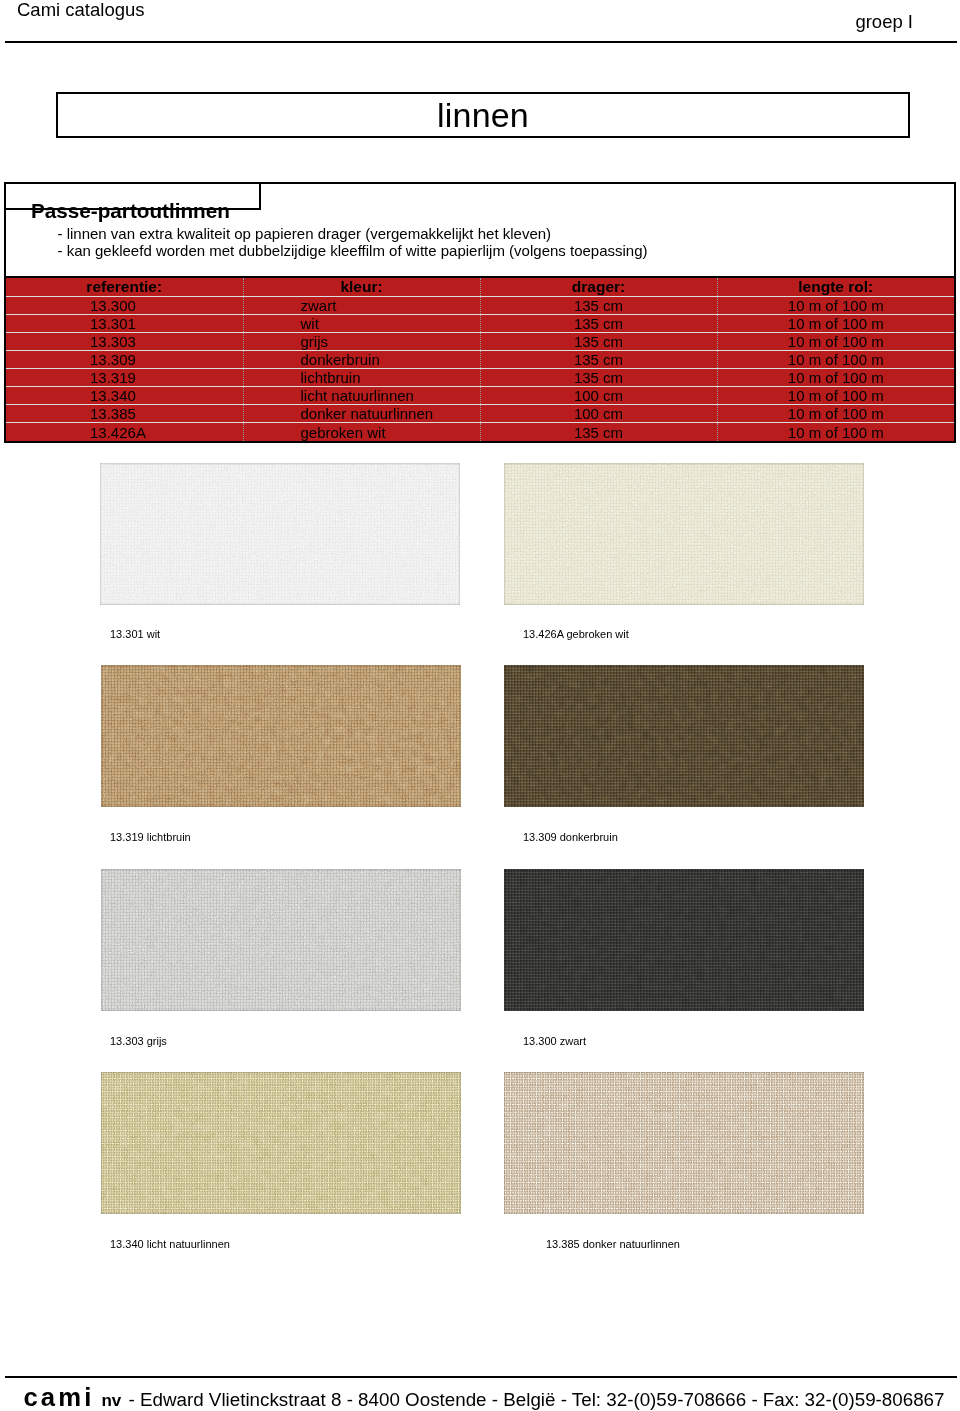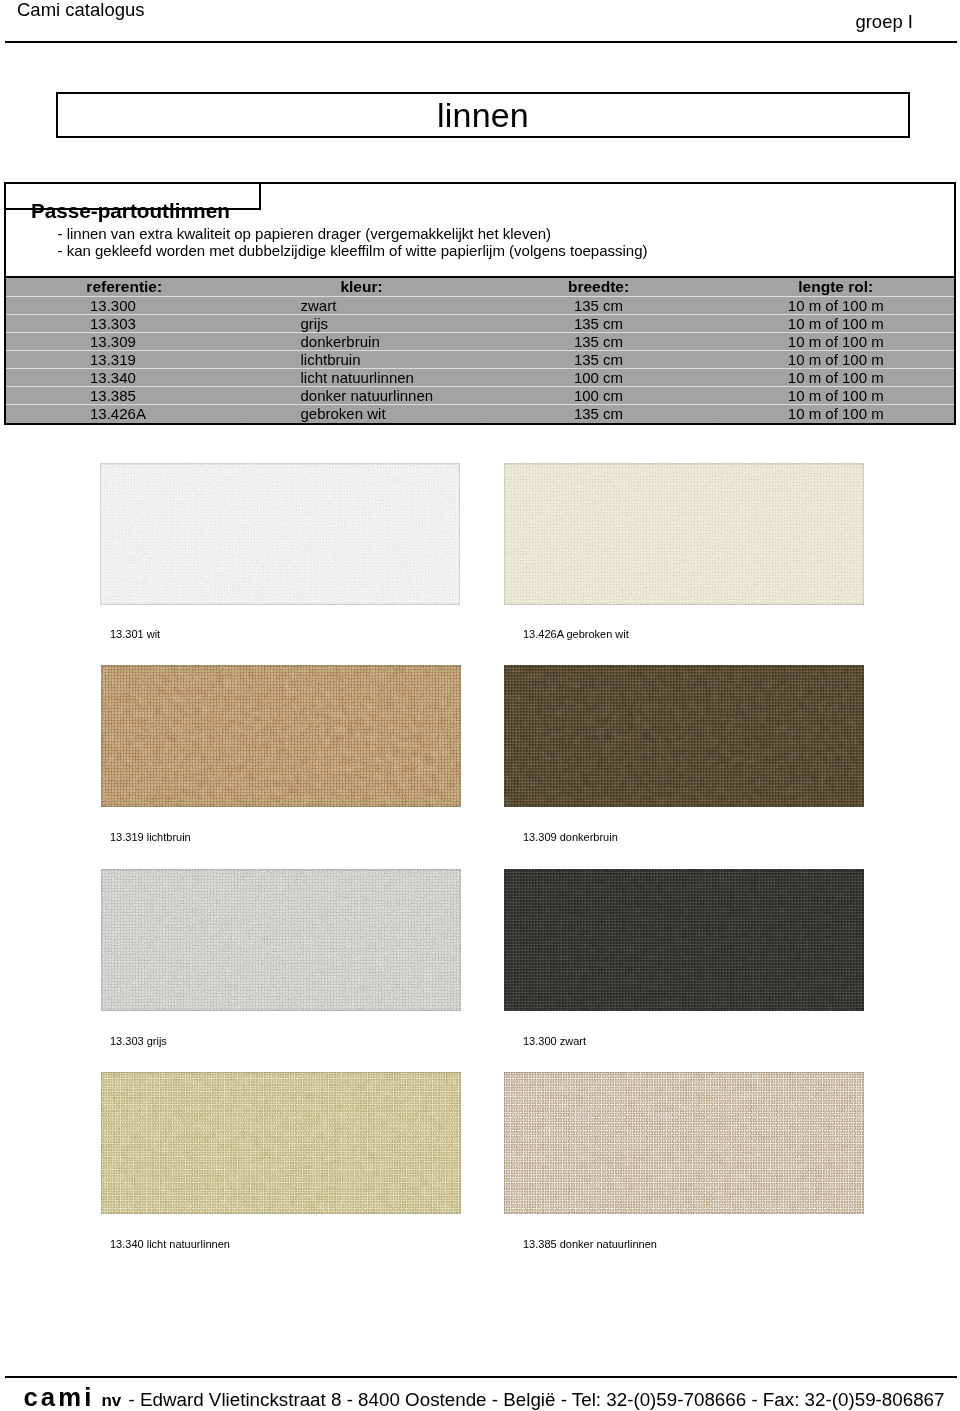--- a/index.html
+++ b/index.html
@@ -26,21 +26,21 @@
   .name-row{position:absolute;left:0;top:0;right:0;height:26px;box-sizing:border-box;}
   .name-cell{position:absolute;left:0;top:0;width:255px;height:26px;
              border-right:2px solid #000;border-bottom:2px solid #000;box-sizing:border-box;
              display:flex;align-items:center;}
   .name-cell span{font-size:20.7px;font-weight:bold;padding-left:25px;line-height:17px;position:relative;top:-2px;margin-top:32px;}
   .desc-row{position:absolute;left:0;top:26px;right:0;bottom:0;padding-top:15px;box-sizing:border-box;}
   .desc-row div{font-size:15px;line-height:17.4px;padding-left:51.5px;white-space:nowrap;}
 
   
   .spec{position:absolute;left:4px;top:276px;width:952px;
-        border:2px solid #000;box-sizing:border-box;background:#a3a3a3;overflow:hidden;}
+        border:2px solid #000;box-sizing:border-box;background:#b91c1c;overflow:hidden;}
   .spec table{border-collapse:collapse;width:100%;table-layout:fixed;}
   .spec td{font-size:15px;line-height:17.1px;height:18.1px;box-sizing:border-box;text-align:center;vertical-align:middle;
            border-bottom:1px solid #dcdcdc;border-right:1px dotted #9a9a9a;padding:0;}
   .spec tr:last-child td{border-bottom:none;}
   .spec td:last-child{border-right:none;}
   .spec tr.hrow td{font-weight:bold;font-size:15.5px;}
   .spec tr:not(.hrow) td:nth-child(1){text-align:left;padding-left:84px;}
   .spec tr:not(.hrow) td:nth-child(2){text-align:left;padding-left:57px;}
 
   
@@ -82,26 +82,32 @@
       <div>- kan gekleefd worden met dubbelzijdige kleeffilm of witte papierlijm (volgens toepassing)</div>
     </div>
   </div>
 
   <div class="spec">
     <table>
         <tbody id="spec-body">
           <tr class="hrow">
             <td>referentie:</td>
             <td>kleur:</td>
-            <td>breedte:</td>
+            <td>drager:</td>
             <td>lengte rol:</td>
           </tr>
           <tr>
             <td>13.300</td>
             <td>zwart</td>
+            <td>135 cm</td>
+            <td>10 m of 100 m</td>
+          </tr>
+          <tr>
+            <td>13.301</td>
+            <td>wit</td>
             <td>135 cm</td>
             <td>10 m of 100 m</td>
           </tr>
           <tr>
             <td>13.303</td>
             <td>grijs</td>
             <td>135 cm</td>
             <td>10 m of 100 m</td>
           </tr>
           <tr>
@@ -539,19 +545,19 @@
                 <feFuncG type="linear" slope="2" intercept="-0.5"></feFuncG>
                 <feFuncB type="linear" slope="2" intercept="-0.5"></feFuncB>
               </feComponentTransfer>
             </filter>
           </defs>
           <rect width="360" height="142" fill="url(#wv7)"></rect>
           <rect width="360" height="142" filter="url(#nz7)" opacity="0.085" style="mix-blend-mode:multiply"></rect>
           <rect width="360" height="142" filter="url(#nl7)" opacity="0.12" style="mix-blend-mode:overlay"></rect>
         </svg>
       </div>
-      <div class="cap" style="left: 523px; top: 1236px; text-align: center;">13.385 donker natuurlinnen</div>
+      <div class="cap" style="left: 546px; top: 1236px; text-align: center;">13.385 donker natuurlinnen</div>
     </div>
 
   <div class="foot-rule"></div>
   <div class="foot-text"><span class="brand">cami</span><span class="suffix">nv</span> <span>- Edward Vlietinckstraat 8 - 8400 Oostende - België - Tel: 32-(0)59-708666 - Fax: 32-(0)59-806867</span></div>
 
 </div>
 
 </body></html>

